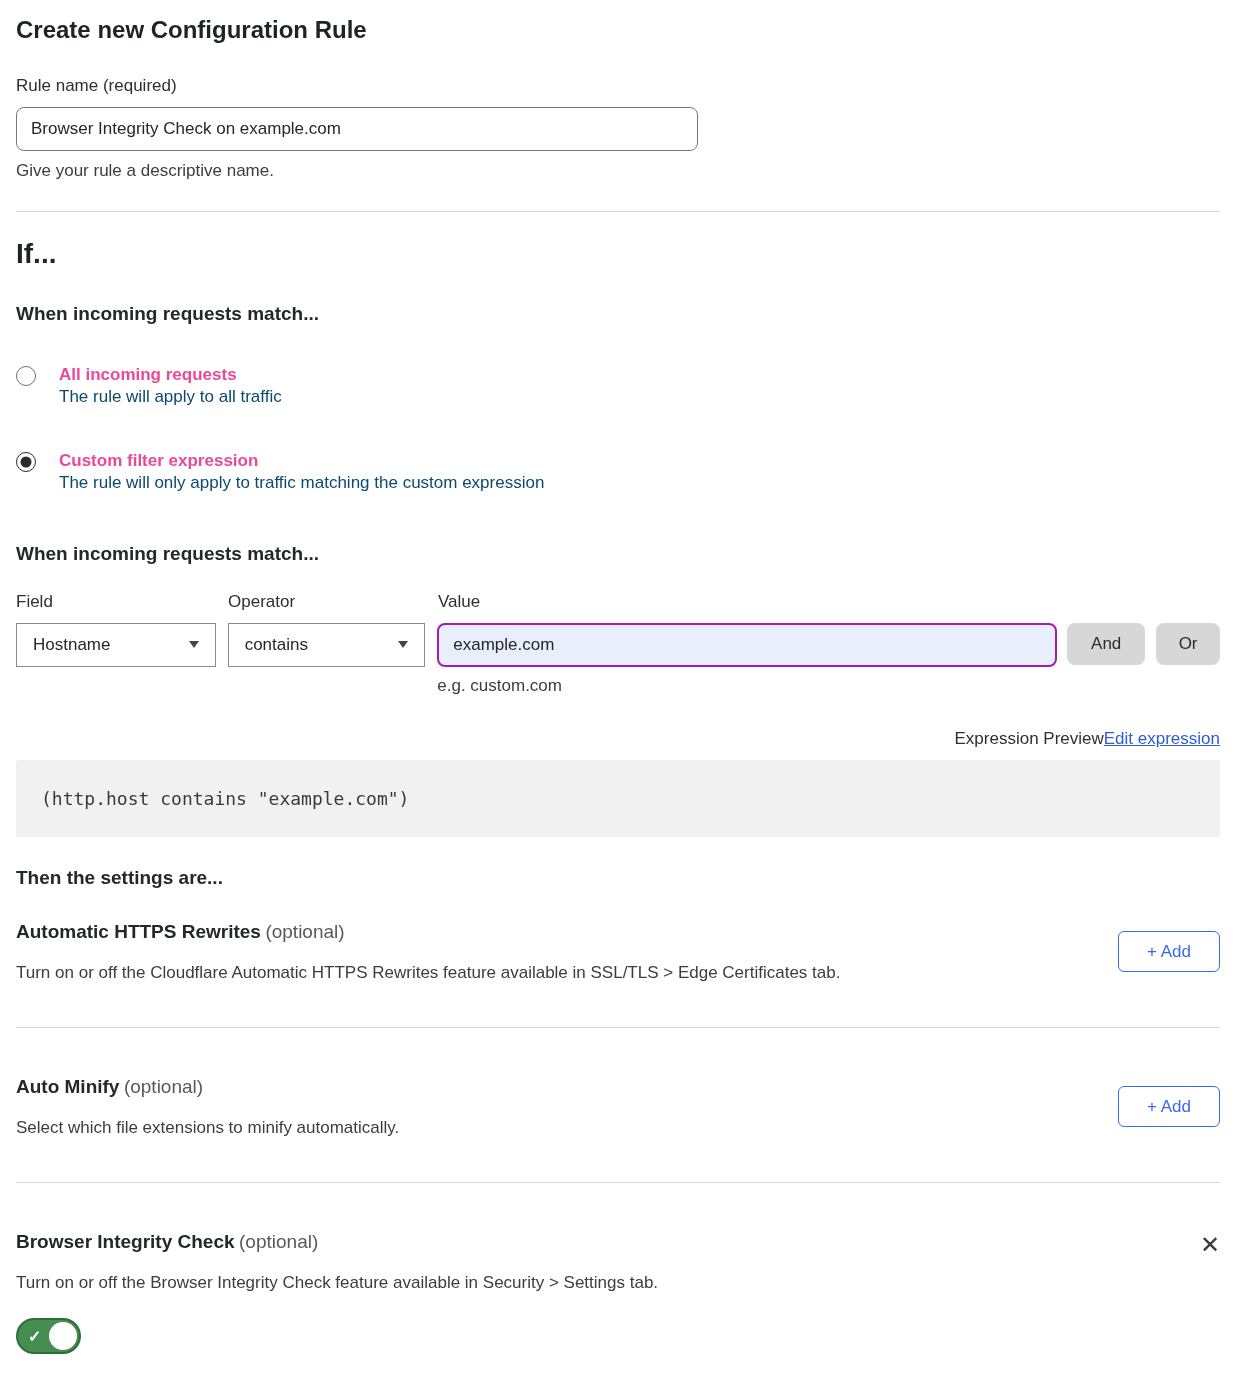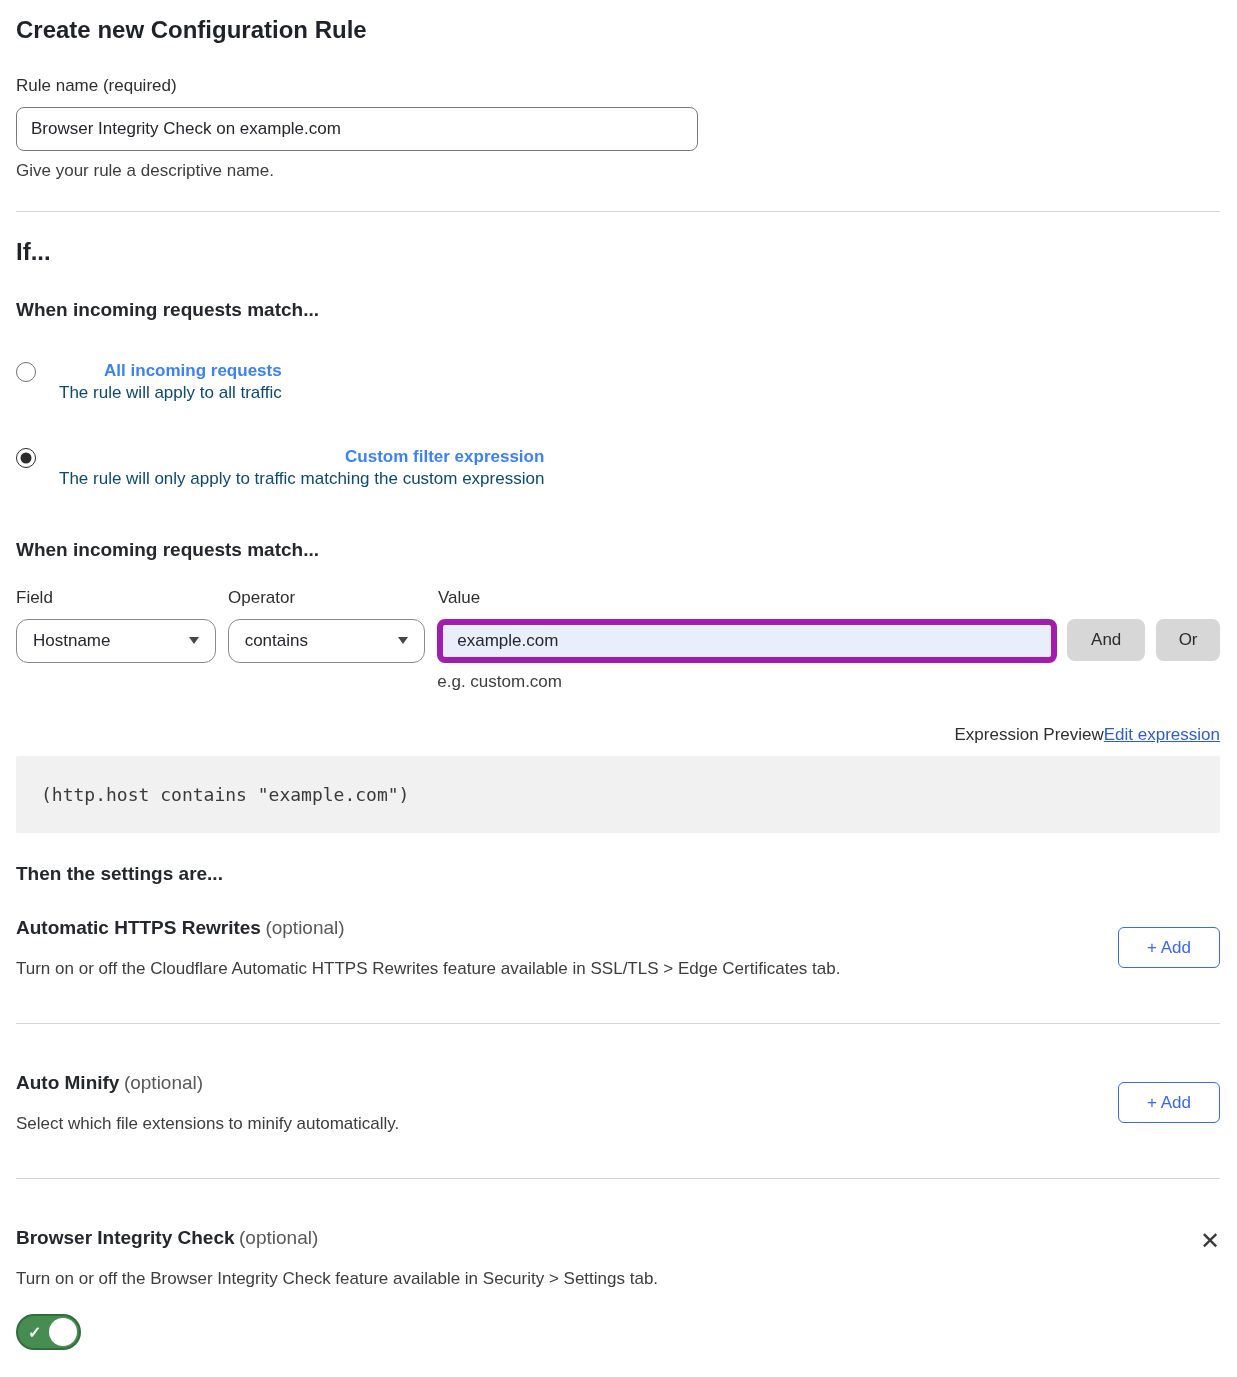--- a/index.html
+++ b/index.html
@@ -46,21 +46,21 @@
     font-size: 17px;
     color: #3d3d3d;
   }
   .divider {
     border: none;
     border-top: 1px solid #d5d5d5;
     margin: 30px 0 0;
   }
   .section-heading {
     margin-top: 26px;
-    font-size: 24px;
+    font-size: 28px;
     font-weight: 700;
     color: #1f2328;
   }
   .sub-heading {
     margin-top: 33px;
     font-size: 19px;
     font-weight: 700;
     color: #24272c;
   }
   .radio-row {
@@ -87,22 +87,21 @@
     left: 50%; top: 50%;
     transform: translate(-50%, -50%);
     width: 11px; height: 11px;
     border-radius: 50%;
     background: #2b2b2b;
   }
   .radio-texts { margin-left: 23px; }
   .radio-label {
     font-size: 17px;
     font-weight: 700;
-    color: #3b82f6;
-    text-align: right;
+    color: #ec4899;
   }
   .radio-desc {
     margin-top: 2px;
     font-size: 17px;
     color: #0c4a6e;
   }
   .filter-labels {
     display: flex;
     margin-top: 27px;
     font-size: 17px;
@@ -111,21 +110,21 @@
   .filter-labels .lbl-field { width: 212px; }
   .filter-labels .lbl-operator { width: 210px; }
   .controls-row {
     display: flex;
     align-items: flex-start;
     margin-top: 11px;
   }
   .select-box {
     height: 44px;
     border: 1px solid #8a8a8a;
-    border-radius: 12px;
+    border-radius: 0;
     background: #ffffff;
     display: flex;
     align-items: center;
     justify-content: space-between;
     padding: 0 16px;
     font-size: 17px;
     color: #24272c;
     cursor: pointer;
   }
   .select-field { width: 200px; margin-right: 12px; }
@@ -133,21 +132,21 @@
   .chevron-down {
     width: 0; height: 0;
     border-left: 5.5px solid transparent;
     border-right: 5.5px solid transparent;
     border-top: 7px solid #464646;
   }
   .value-col { display: flex; flex-direction: column; }
   .value-input {
     width: 620px;
     height: 44px;
-    border: 6px solid #a21caf;
+    border: 2px solid #a21caf;
     border-radius: 8px;
     padding: 0 14px;
     font-family: "Liberation Sans", sans-serif;
     font-size: 17px;
     color: #24272c;
     background: #e8eefc;
     outline: none;
   }
   .value-hint {
     margin-top: 9px;

